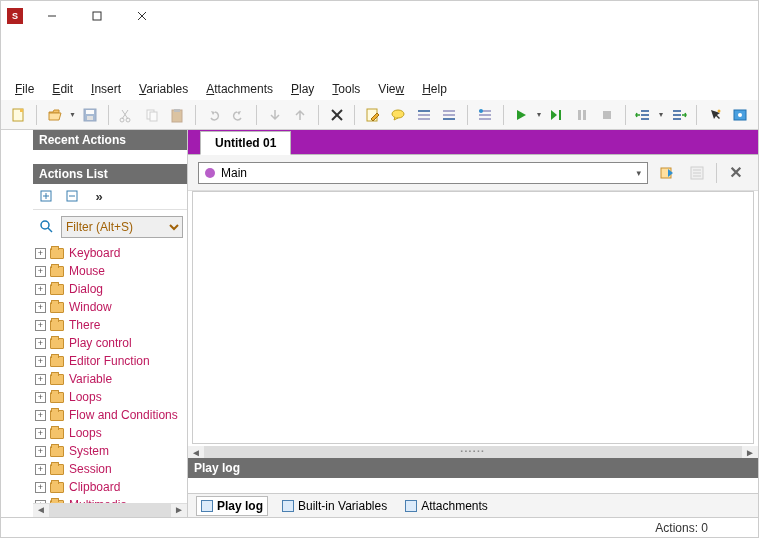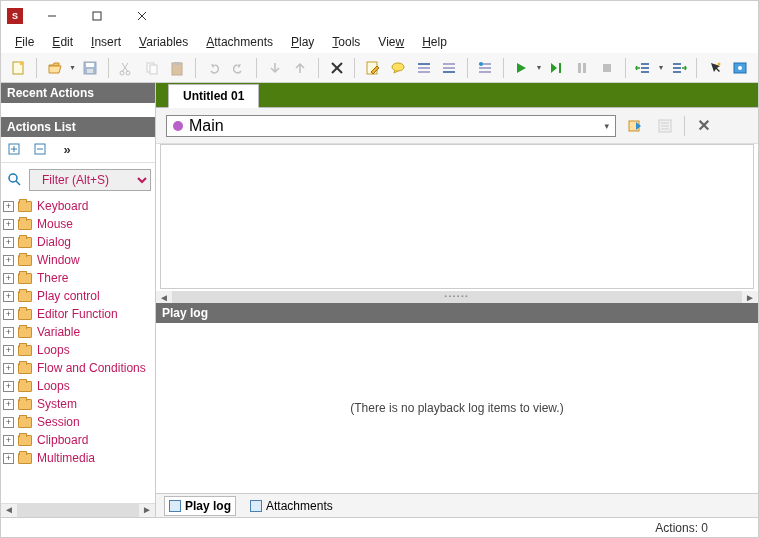--- a/index.html
+++ b/index.html
@@ -5,57 +5,57 @@
 * { box-sizing: border-box; margin: 0; padding: 0; font-family: "Segoe UI", Tahoma, sans-serif; font-size: 12px; }
 body { width: 759px; height: 538px; background: #fff; display: flex; flex-direction: column; border: 1px solid #ccc; overflow: hidden; }
 
 
 .titlebar { height: 30px; display: flex; align-items: center; padding: 0 0 0 6px; background: #fff; color: #888; }
 .titlebar .app-icon { width: 16px; height: 16px; background: #b02020; margin-right: 6px; display:flex;align-items:center;justify-content:center;color:#fff;font-size:9px;font-weight:bold; }
 .titlebar .title { flex: 1; font-size: 12px; }
 .titlebar .winbtn { width: 45px; height: 30px; display: flex; align-items: center; justify-content: center; color: #555; }
 
 
-.menubar { height: 22px; display: flex; align-items: center; padding: 0 6px; gap: 2px; }
+.menubar { height: 22px; display: flex; align-items: center; padding: 0 6px; gap: 2px; margin-top: 47px; }
 .menubar .menu { padding: 2px 8px; color: #222; }
 .menubar .menu .ul { text-decoration: underline; }
 
 
 .toolbar { height: 30px; display: flex; align-items: center; padding: 2px 6px; gap: 2px; border-bottom: 1px solid #d0d0d0; background: #f7f7f7; }
 .toolbar .tbtn { width: 24px; height: 24px; display: flex; align-items: center; justify-content: center; border: 1px solid transparent; border-radius: 2px; }
 .toolbar .sep { width: 1px; height: 20px; background: #ccc; margin: 0 4px; }
 .toolbar .dd { width: 8px; height: 24px; display:flex;align-items:center;justify-content:center;font-size:8px;color:#555; }
 
 
 .content { flex: 1; display: flex; min-height: 0; }
-.leftpane { width: 155px; display: flex; flex-direction: column; border-right: 1px solid #ccc; }
+.leftpane { width: 155px; display: flex; flex-direction: column; border-right: 1px solid #ccc; margin-left: 32px; }
 .panelhdr { background: #6e6e6e; color: #fff; font-weight: bold; padding: 3px 6px; font-size: 12px; }
 .actions-toolbar { height: 26px; display:flex; align-items:center; padding:0 6px; gap:10px; border-bottom:1px solid #e0e0e0;}
 .actions-toolbar .ic { width:16px;height:16px;display:flex;align-items:center;justify-content:center; }
 .filterrow { height:34px; display:flex; align-items:center; padding:0 4px; gap:4px; }
-.filterrow select { flex:1; height:22px; border:1px solid #aaa; font-size:12px; padding:0 8px; color:#be185d;}
+.filterrow select { flex:1; height:22px; border:1px solid #aaa; font-size:12px; padding:0 0; color:#a16207;}
 .filterrow .mag { width:20px;height:20px;display:flex;align-items:center;justify-content:center;color:#1a7ab8;font-size:14px;}
 .tree { flex:1; overflow-y:auto; position:relative; }
 .tree::-webkit-scrollbar { width: 16px; }
 .tree::-webkit-scrollbar-track { background: #f0f0f0; }
 .tree::-webkit-scrollbar-thumb { background: #c8c8c8; }
 .tree-item { height:18px; display:flex; align-items:center; padding-left:2px; gap:2px; white-space:nowrap; }
 .tree-item .exp { width:11px;height:11px;border:1px solid #888;font-size:9px;line-height:9px;text-align:center;color:#555;margin-right:2px;}
 .tree-item .fld { width:14px;height:11px;background:#f4c36a;border:1px solid #c89030;border-radius:1px;position:relative;margin-right:3px;}
 .tree-item .fld::before{content:"";position:absolute;top:-3px;left:0;width:6px;height:3px;background:#f4c36a;border:1px solid #c89030;border-bottom:none;border-radius:1px 1px 0 0;}
 .tree-item .lbl { font-size:12px; color:#be185d; }
 
 
 .rightpane { flex:1; display:flex; flex-direction:column; min-width:0; }
-.tabstrip { height:25px; background:#4d7c0f; display:flex; align-items:flex-end; border-bottom:1px solid #bbb; padding-left:12px;}
+.tabstrip { height:25px; background:#a21caf; display:flex; align-items:flex-end; border-bottom:1px solid #bbb; padding-left:12px;}
 .tabstrip .tab { background:#fff; border:1px solid #bbb; border-bottom:1px solid #fff; padding:4px 14px; font-weight:bold; font-size:12px; position:relative; top:1px;}
 .subhdr { height:36px; display:flex; align-items:center; padding:0 10px; gap:8px; background:#f4f4f4; border-bottom:1px solid #ddd;}
 .combo { flex:1; max-width:450px; height:22px; border:1px solid #888; background:#fff; display:flex; align-items:center; padding:0 6px; gap:6px;}
 .combo .bullet { width:10px;height:10px;border-radius:50%;background:#b85fc9; }
-.combo .cv { flex:1; font-size:16px; }
+.combo .cv { flex:1; font-size:12px; }
 .combo .ar { font-size:9px;color:#555; }
 .subhdr .ibtn { width:22px;height:22px;display:flex;align-items:center;justify-content:center;border:1px solid transparent;}
 .subhdr .closex { font-size:16px;color:#666;font-weight:bold; }
 .editor { flex:1; background:#fff; border:1px solid #ccc; margin:0 4px 2px 4px; position:relative; min-height:120px;}
 .hsplit { height:12px; background:#f0f0f0; display:flex; align-items:center; }
 .hsplit .arrow { width:16px;text-align:center;font-size:10px;color:#666;}
 .hsplit .track { flex:1; background:#ddd; height:12px; position:relative;}
 .hsplit .grip { position:absolute; left:50%; transform:translateX(-50%); top:2px; letter-spacing:2px; font-size:6px; color:#888;}
 .playlog-area { display:flex; flex-direction:column;gap:15px; }
 .playlog-body { height:140px; background:#fff; display:flex; align-items:center; justify-content:center; color:#444; font-size:12px;}
@@ -417,30 +417,31 @@
     <div class="editor"></div>
     <div class="hsplit">
       <div class="arrow">◄</div>
       <div class="track">
           <div class="grip">▪▪▪▪▪▪</div>
         </div>
       <div class="arrow">►</div>
     </div>
     <div class="playlog-area">
       <div class="panelhdr">Play log</div>
-      <div class="playlog-body">
-        <span>(There is no playback log items to view.)</span>
-      </div>
       <div class="bottomtabs" id="bottomtabs">
           <div class="btab active">
             <div class="tabicon"></div>
             <span>Play log</span>
           </div>
           <div class="btab">
             <div class="tabicon"></div>
+            <span>Built-in Variables</span>
+          </div>
+          <div class="btab">
+            <div class="tabicon"></div>
             <span>Attachments</span>
           </div>
         </div>
     </div>
   </div>
 </div>
 
 <div class="statusbar">
   <span>Actions: 0</span>
 </div>

